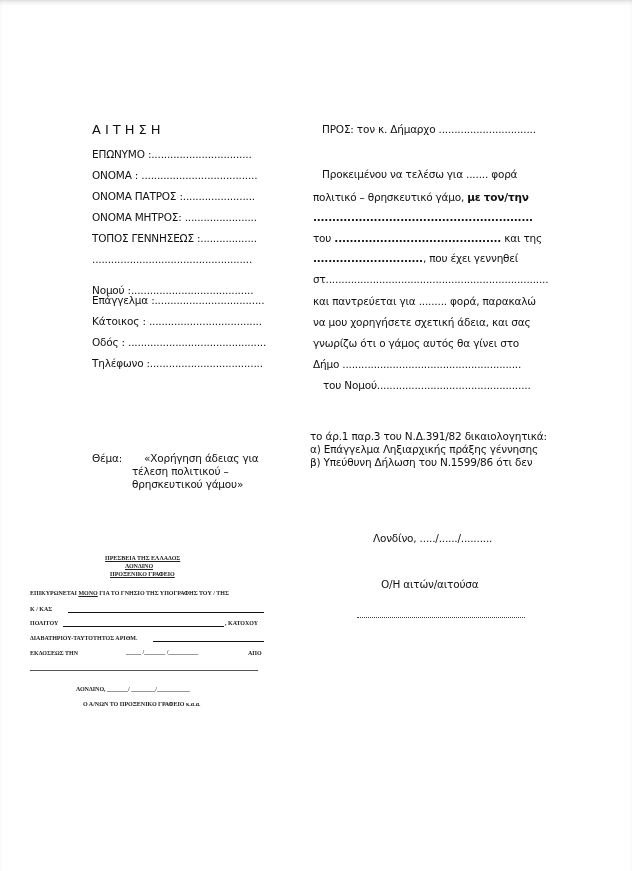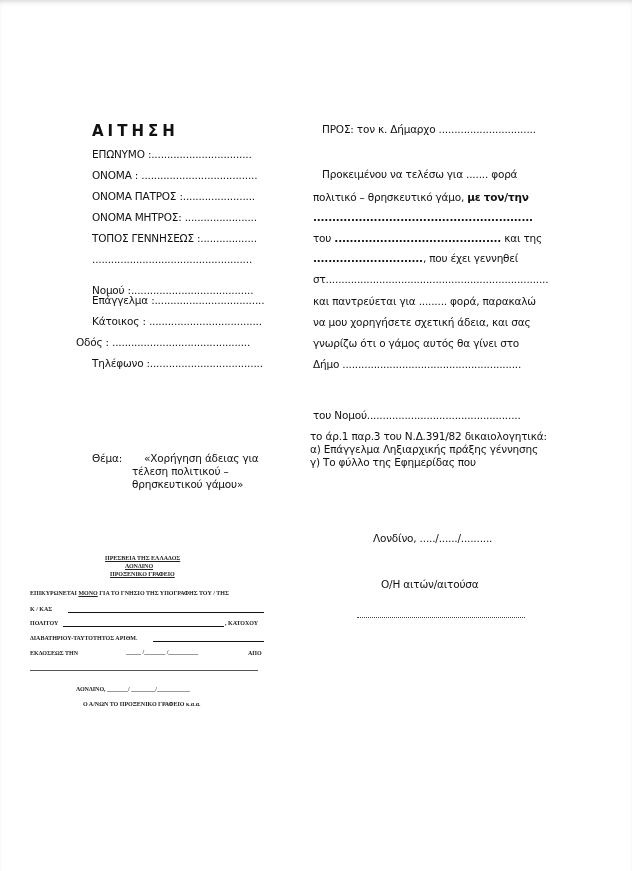--- a/index.html
+++ b/index.html
@@ -3,21 +3,21 @@
 <meta charset="utf-8">
 <style>
   html, body { margin: 0; padding: 0; }
   body {
     width: 632px; height: 871px; background: #ffffff; position: relative; overflow: hidden;
     font-family: "DejaVu Sans", sans-serif; color: #111;
     box-shadow: inset 0 4px 6px -4px rgba(0,0,0,0.25);
   }
   .abs { position: absolute; white-space: nowrap; }
   .f { font-size: 10.5px; letter-spacing: -0.2px; }
-  .title { font-weight: bold; font-size: 15px; letter-spacing: 4px; }
+  .title { font-weight: normal; font-size: 13px; letter-spacing: 4px; }
   .bold { font-weight: bold; }
   .serif { font-family: "Liberation Serif", serif; font-weight: bold; font-size: 6px; color: #222; }
   .ul { text-decoration: underline; }
   .line { position: absolute; border-bottom: 1px solid #111; height: 0; }
   .thin { position: absolute; border-bottom: 1px solid #555; height: 0; }
   .dotline { position: absolute; border-bottom: 1px dotted #444; height: 0; }
   .attach { font-size: 10.5px; line-height: 13px; letter-spacing: -0.2px; }
 </style>
 </head>
 <body>
@@ -27,21 +27,21 @@
 <div id="left-fields">
     <div class="abs f" style="left: 92px; top: 148px;"><span>ΕΠΩΝΥΜΟ :</span><span>................................</span></div>
     <div class="abs f" style="left: 92px; top: 169px;"><span>ΟΝΟΜΑ :</span><span> .....................................</span></div>
     <div class="abs f" style="left: 92px; top: 190px;"><span>ΟΝΟΜΑ ΠΑΤΡΟΣ :</span><span>.......................</span></div>
     <div class="abs f" style="left: 92px; top: 211px;"><span>ΟΝΟΜΑ ΜΗΤΡΟΣ:</span><span> .......................</span></div>
     <div class="abs f" style="left: 92px; top: 232px;"><span>ΤΟΠΟΣ ΓΕΝΝΗΣΕΩΣ :</span><span>..................</span></div>
     <div class="abs f" style="left: 92px; top: 253px;"><span></span><span>...................................................</span></div>
     <div class="abs f" style="left: 92px; top: 284px;"><span>Νομού :</span><span>.......................................</span></div>
     <div class="abs f" style="left: 92px; top: 294px;"><span>Επάγγελμα :</span><span>...................................</span></div>
     <div class="abs f" style="left: 92px; top: 315px;"><span>Κάτοικος :</span><span> ....................................</span></div>
-    <div class="abs f" style="left: 76px; top: 336px;"><span>Οδός :</span><span> ............................................</span></div>
+    <div class="abs f" style="left: 92px; top: 336px;"><span>Οδός :</span><span> ............................................</span></div>
     <div class="abs f" style="left: 92px; top: 357px;"><span>Τηλέφωνο :</span><span>....................................</span></div>
   </div>
 
 <div class="abs f" style="left:92px;top:452px;">Θέμα:</div>
 <div class="abs f" style="left:124px;top:452px;margin-left:20px;">«Χορήγηση άδειας για</div>
 <div class="abs f" style="left:132px;top:465px;">τέλεση πολιτικού –</div>
 <div class="abs f" style="left:132px;top:478px;">θρησκευτικού γάμου»</div>
 
 <div class="abs f" style="left:322px;top:123px;">ΠΡΟΣ: τον κ. Δήμαρχο ...............................</div>
 
@@ -54,26 +54,26 @@
   <span>του </span><span class="bold">............................................</span><span> και της</span>
 </div>
 <div class="abs f" style="left:313px;top:252px;">
   <span class="bold">.............................</span><span>,  που έχει γεννηθεί</span>
 </div>
 <div class="abs f" style="left:313px;top:273px;">στ.......................................................................</div>
 <div class="abs f" style="left:313px;top:295px;">και παντρεύεται για .........  φορά, παρακαλώ</div>
 <div class="abs f" style="left:313px;top:316px;">να μου χορηγήσετε σχετική άδεια,  και σας</div>
 <div class="abs f" style="left:313px;top:337px;">γνωρίζω ότι ο γάμος αυτός θα γίνει στο</div>
 <div class="abs f" style="left:313px;top:358px;">Δήμο .........................................................</div>
-<div class="abs f" style="left:313px;top:379px;margin-top:30px;">του Νομού.................................................</div>
+<div class="abs f" style="left:323px;top:379px;">του Νομού.................................................</div>
 
 <div class="abs attach" style="left:310px;top:430px;">
   <div>το άρ.1 παρ.3 του Ν.Δ.391/82 δικαιολογητικά:</div>
   <div>α) Επάγγελμα Ληξιαρχικής πράξης γέννησης</div>
-  <div>γ) Το φύλλο της Εφημερίδας που</div>
+  <div>β) Υπεύθυνη Δήλωση του Ν.1599/86 ότι δεν</div>
 </div>
 
 <div class="abs f" style="left:373px;top:532px;">Λονδίνο, ...../....../..........</div>
 <div class="abs f" style="left:381px;top:578px;">Ο/Η αιτών/αιτούσα</div>
 <div class="dotline" style="left:357px;top:617px;width:168px;"></div>
 
 <div class="abs serif ul" style="left:105px;top:555px;">ΠΡΕΣΒΕΙΑ ΤΗΣ ΕΛΛΑΔΟΣ</div>
 <div class="abs serif ul" style="left:125px;top:563px;">ΛΟΝΔΙΝΟ</div>
 <div class="abs serif ul" style="left:110px;top:571px;">ΠΡΟΞΕΝΙΚΟ ΓΡΑΦΕΙΟ</div>
 

